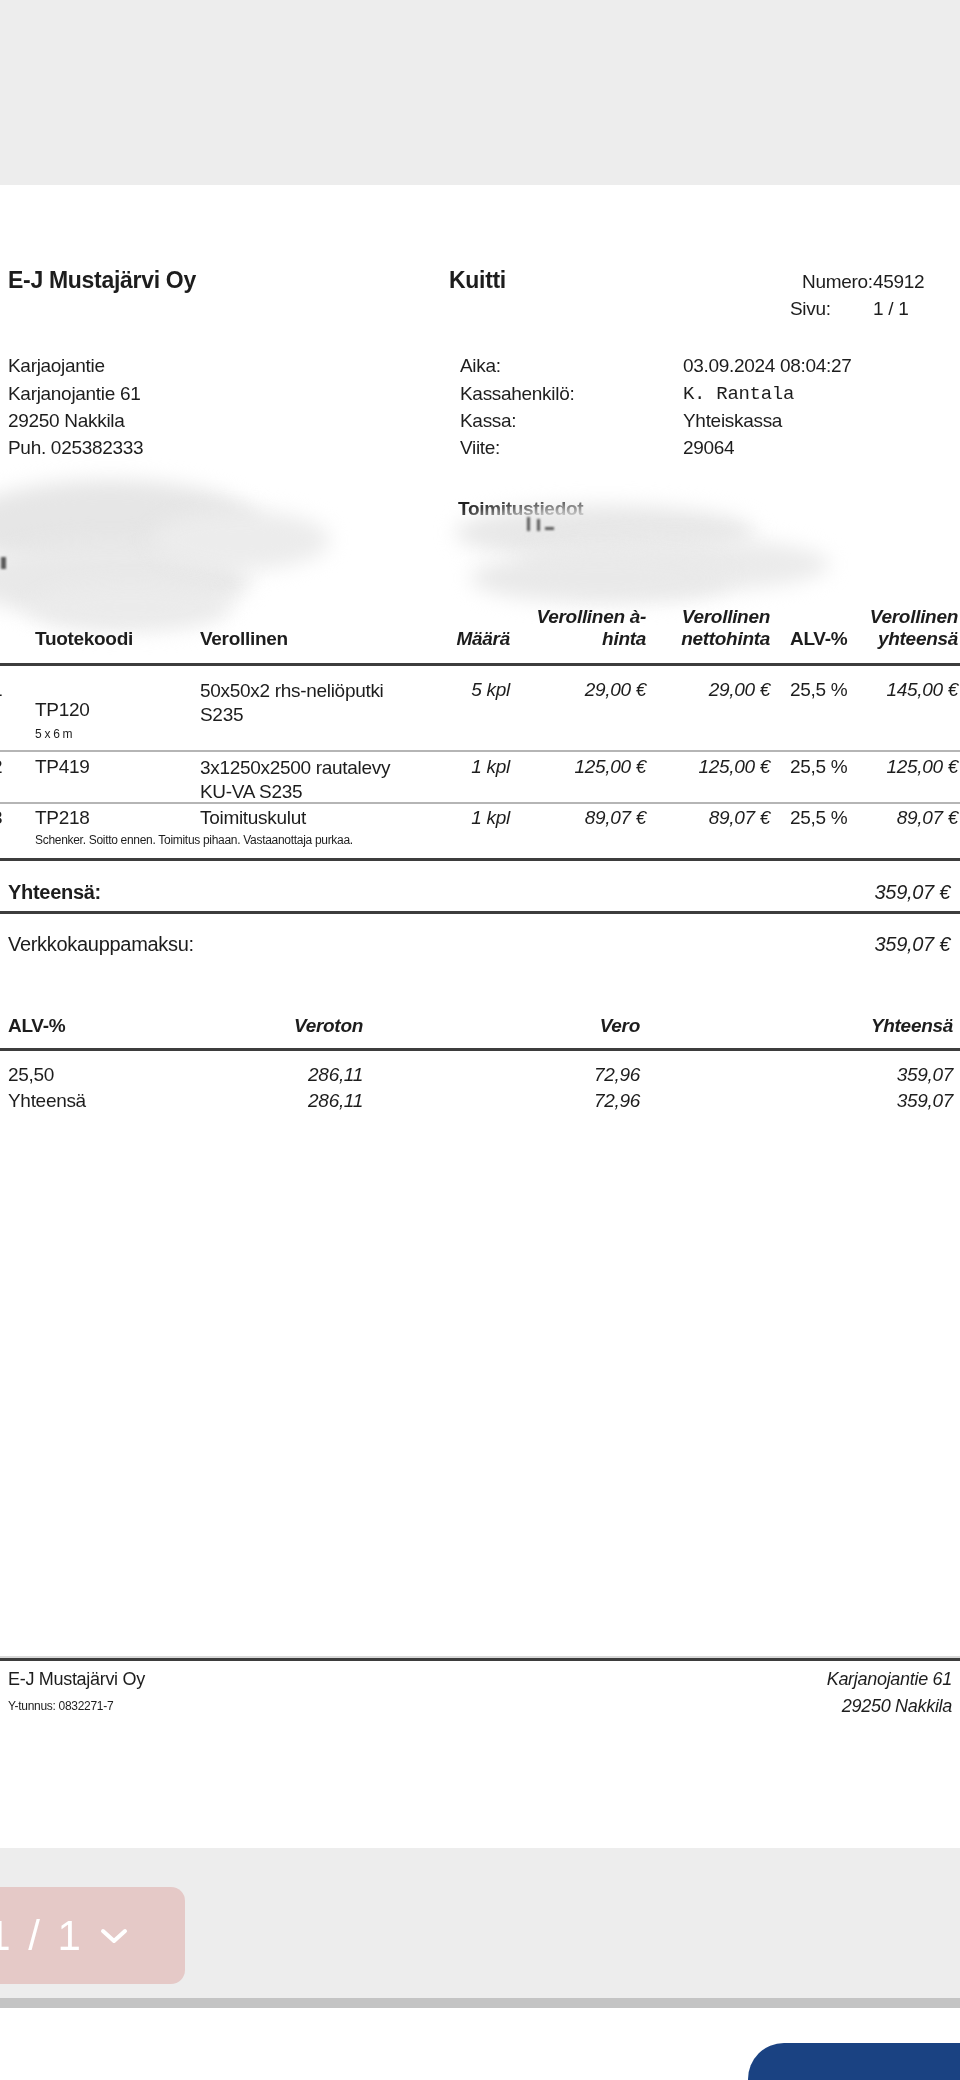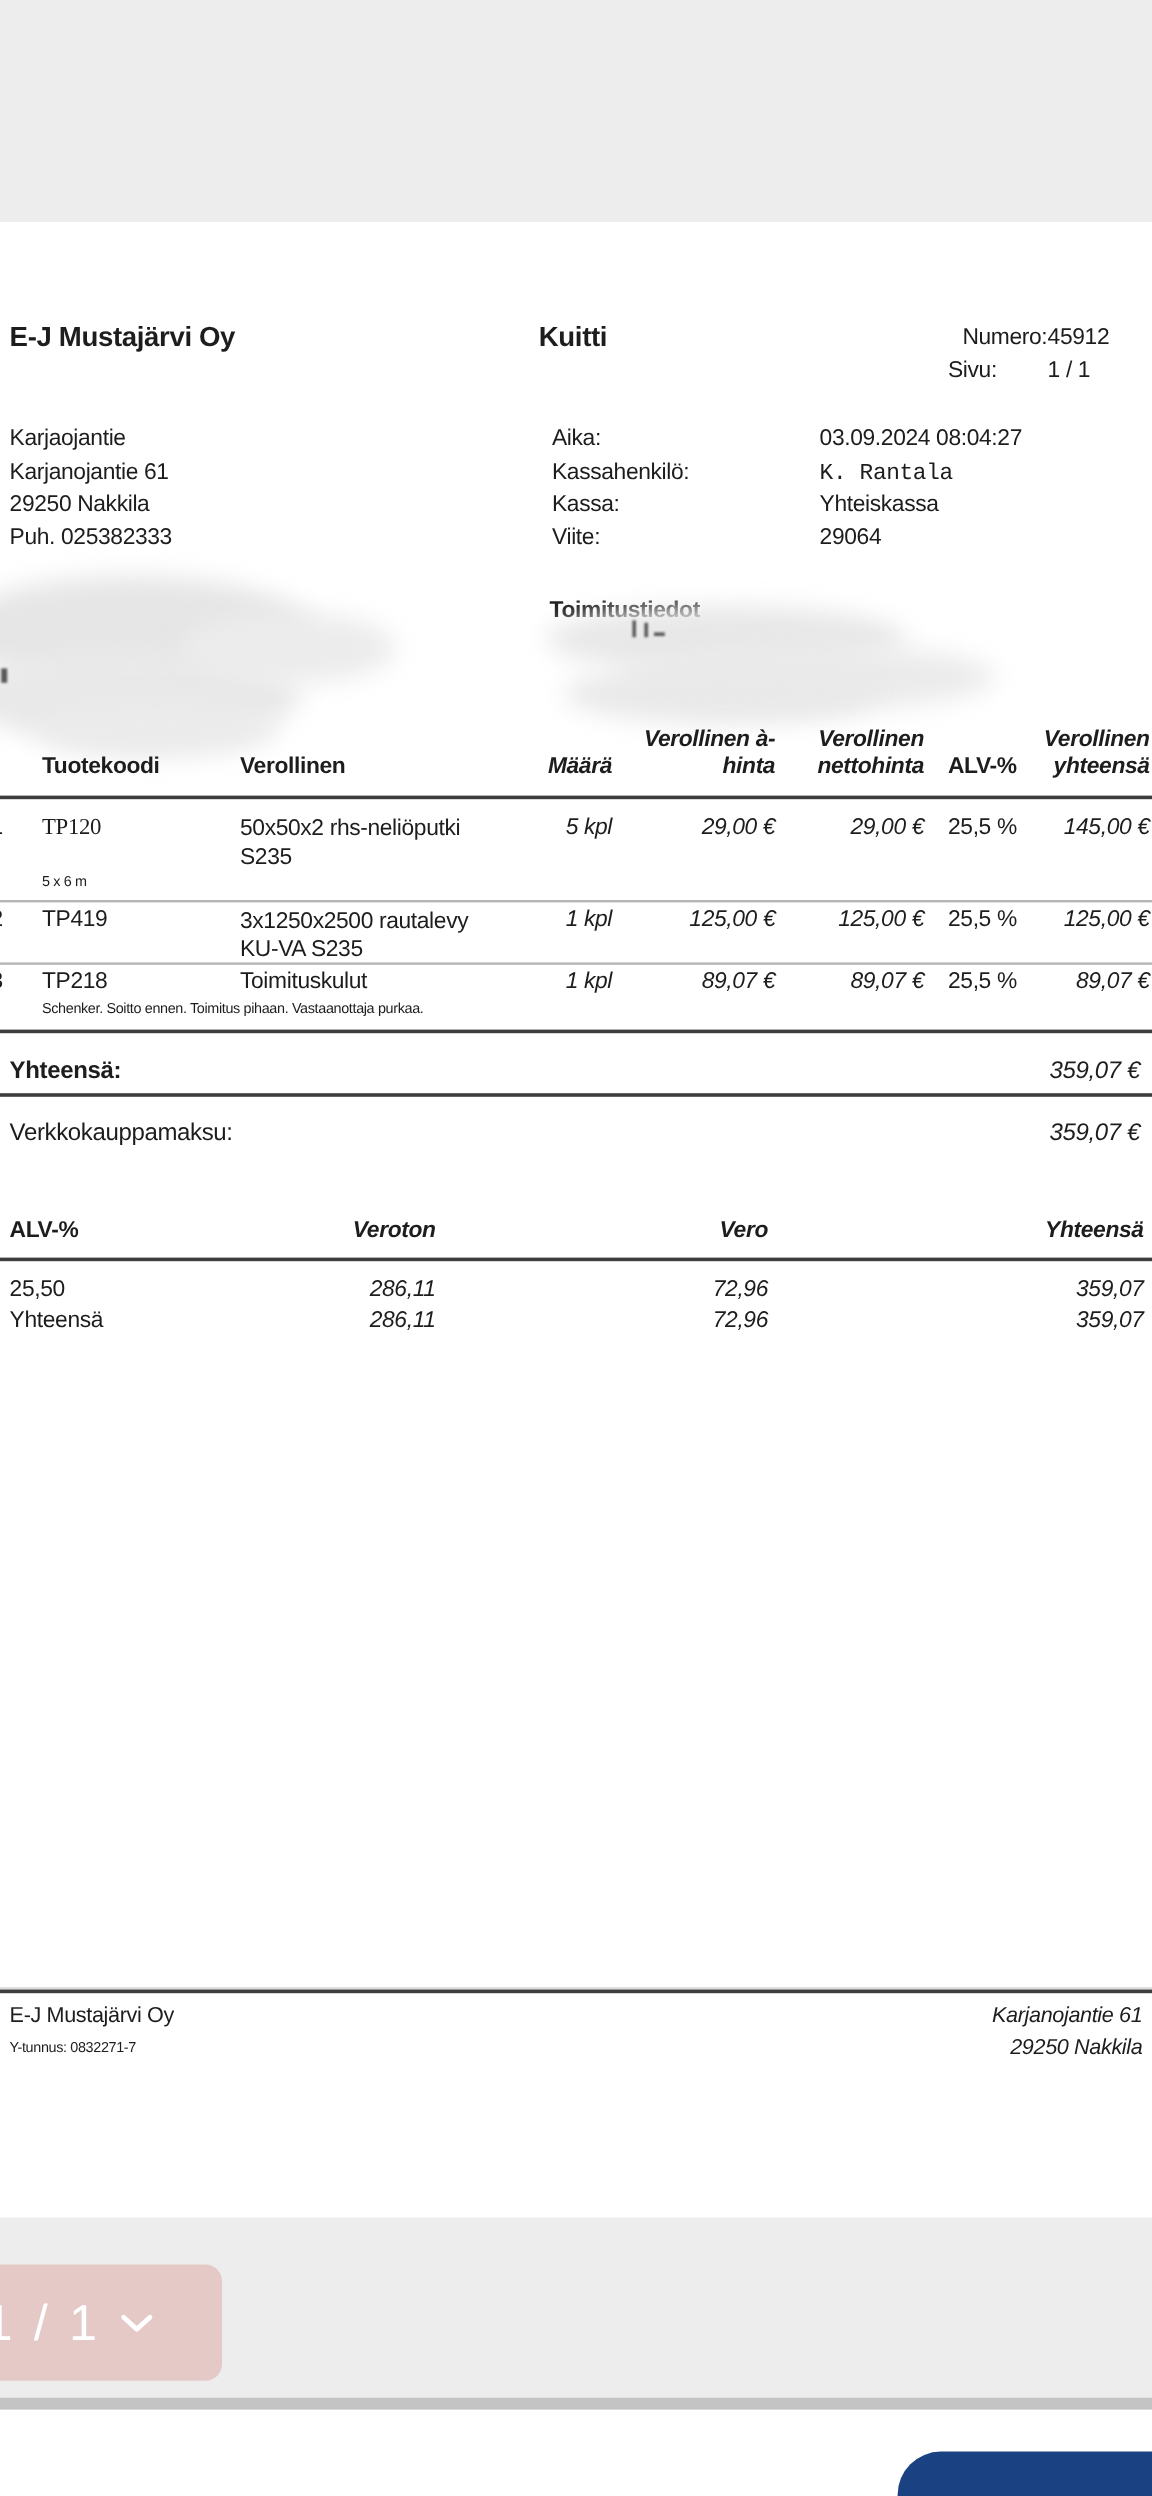--- a/index.html
+++ b/index.html
@@ -99,21 +99,21 @@
       <div class="t b r" style="left:656px;width:114px;bottom:0;top:auto;">Verollinen
 nettohinta</div>
       <div class="t b" style="left:790px;bottom:0;top:auto;">ALV-%</div>
       <div class="t b r" style="left:832px;width:126px;bottom:0;top:auto;">Verollinen
 yhteensä</div>
     </div>
     <div class="rule-dark" style="left:0;top:478px;width:960px;"></div>
 
     <div>
       <div class="t" style="left:-8px;top:494px;">1</div>
-      <div class="t" style="left:35px;top:494px;font-family:Liberation Serif, serif;">TP120</div>
+      <div class="t" style="left:35px;top:514px;">TP120</div>
       <div class="t" style="left:200px;top:494px;width:250px;line-height:24px;">50x50x2 rhs-neliöputki
 S235</div>
       <div class="t r" style="left:420px;width:90px;top:494px;">5 kpl</div>
       <div class="t r" style="left:520px;width:126px;top:494px;">29,00 €</div>
       <div class="t r" style="left:656px;width:114px;top:494px;">29,00 €</div>
       <div class="t" style="left:790px;top:494px;">25,5 %</div>
       <div class="t r" style="left:832px;width:126px;top:494px;">145,00 €</div>
       <div class="t small" style="left:35px;top:541px;">5 x 6 m</div>
     </div>
     <div class="rule-light" style="left:0;top:565px;width:960px;"></div>

